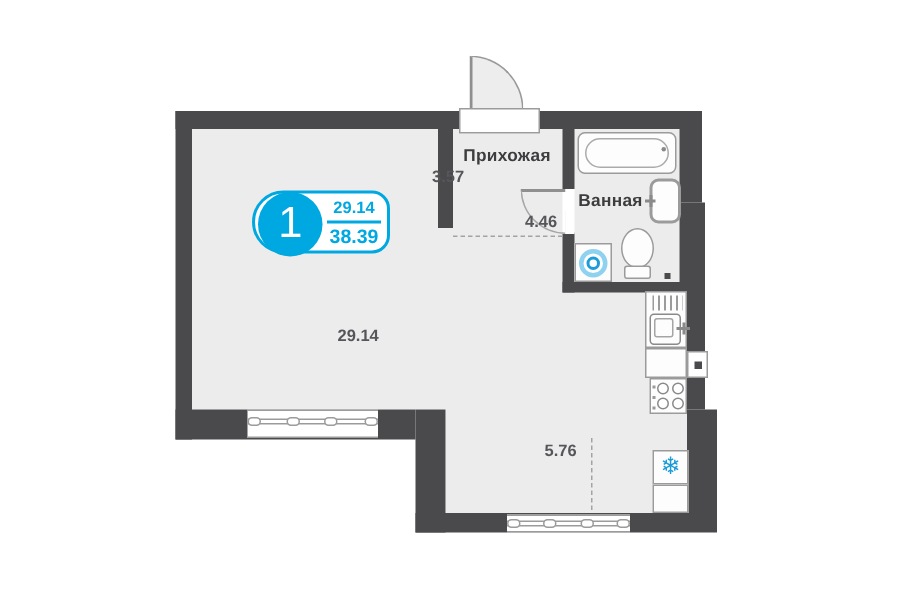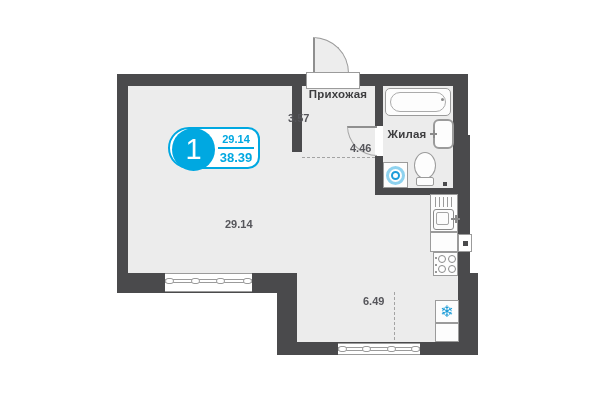--- a/index.html
+++ b/index.html
@@ -118,29 +118,29 @@
     <div class="abs burner" style="left:14px;top:12px;width:8px;height:8px;"></div>
     <div class="abs" style="left:1px;top:4px;width:2px;height:2px;background:#999;"></div>
     <div class="abs" style="left:1px;top:11px;width:2px;height:2px;background:#999;"></div>
     <div class="abs" style="left:1px;top:18px;width:2px;height:2px;background:#999;"></div>
   </div>
   <div class="abs fixture" style="left:435px;top:300px;width:24px;height:23px;display:flex;align-items:center;justify-content:center;">
     <span class="snow">❄</span>
   </div>
   <div class="abs fixture" style="left:435px;top:323px;width:24px;height:19px;"></div>
 
-  <div class="abs roomlabel" style="left:288px;top:88px;width:100px;">Прихожая</div>
+  <div class="abs roomlabel" style="left:288px;top:98px;width:100px;">Прихожая</div>
   <div class="abs roomarea" style="left:288px;top:112px;width:100px;">3.57</div>
 
-  <div class="abs roomlabel" style="left:367px;top:128px;width:80px;">Жилая</div>
+  <div class="abs roomlabel" style="left:367px;top:128px;width:80px;">Ванная</div>
   <div class="abs roomarea" style="left:350px;top:142px;width:80px;">4.46</div>
 
   <div class="abs roomarea" style="left:225px;top:218px;width:120px;">29.14</div>
 
-  <div class="abs roomarea" style="left:363px;top:295px;width:100px;">6.49</div>
+  <div class="abs roomarea" style="left:363px;top:295px;width:100px;">5.76</div>
 
   <div class="abs badge-pill" style="left:168px;top:127px;width:92px;height:42px;">
     <div class="abs badge-circle" style="left:2px;top:-1px;width:43px;height:43px;">
       <span>1</span>
     </div>
     <div class="abs frac" style="left:46px;top:4px;width:40px;">
       <div class="frac-top">29.14</div>
       <div class="frac-div" style="width:36px;"></div>
       <div class="frac-bot">38.39</div>
     </div>

